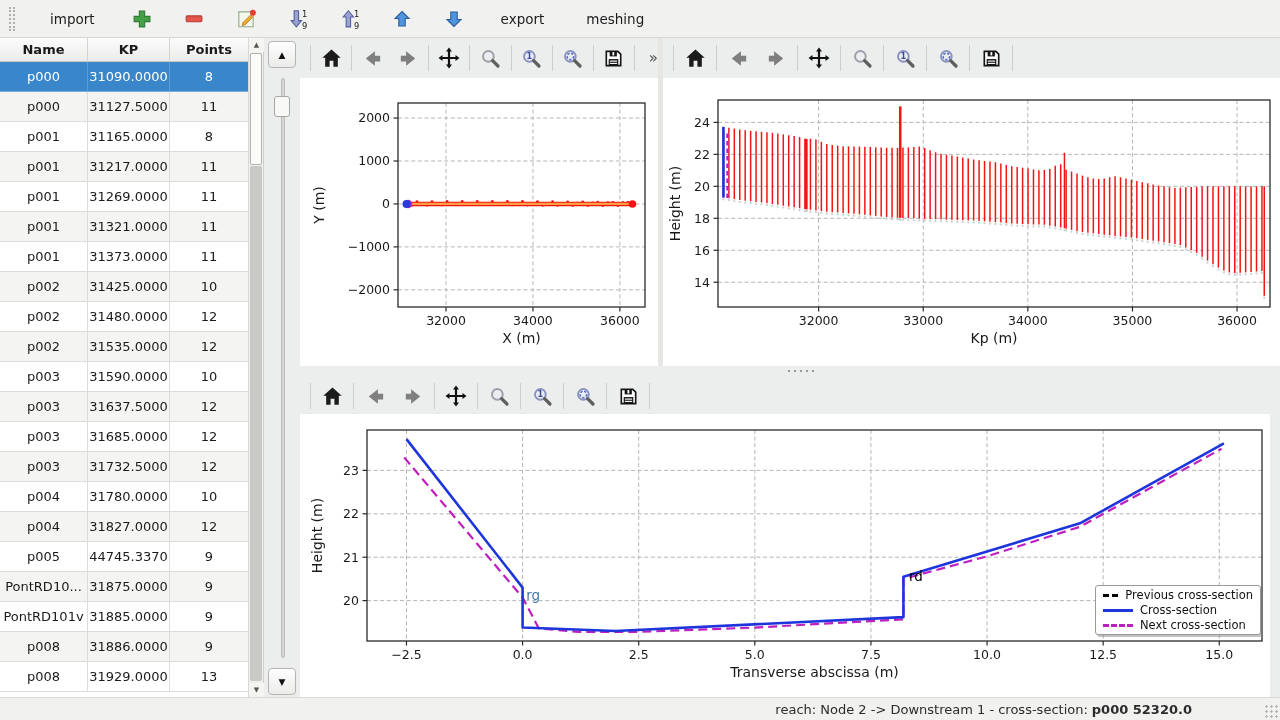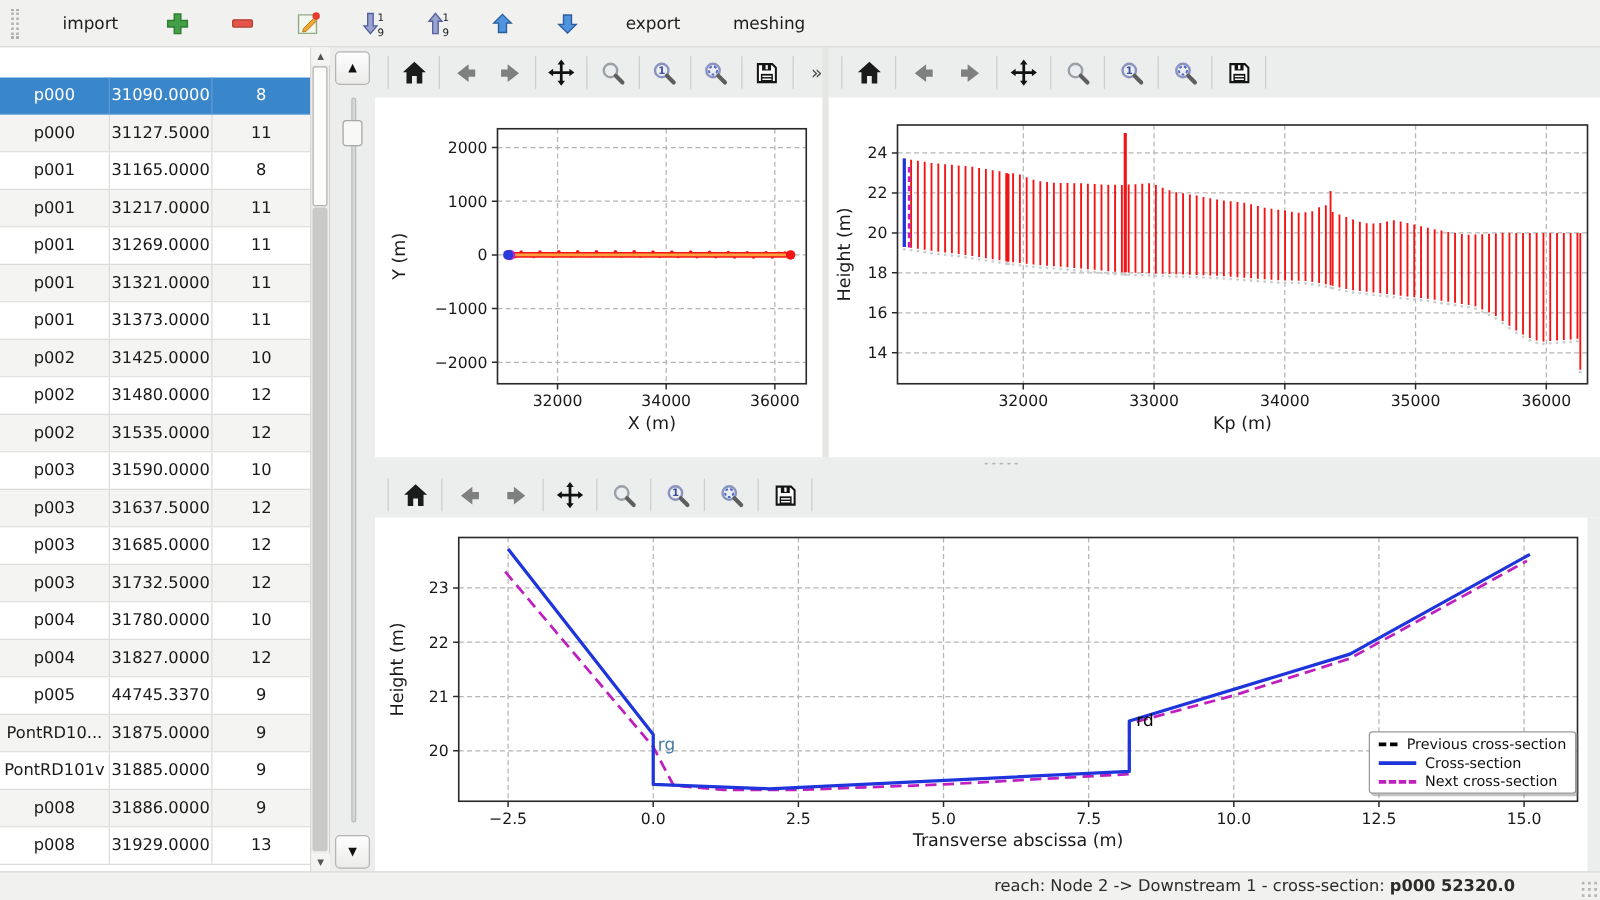--- a/index.html
+++ b/index.html
@@ -52,21 +52,21 @@
     background-image:radial-gradient(#9a9a98 1px, transparent 1.3px); background-size:6px 4px; }
   .gray-strip { position:absolute; right:0; top:0; width:10px; height:283px; background:#eceded; }
   
   .legend { position:absolute; left:795px; top:171px; width:166px; background:#ffffff; border:1px solid #999997;
     border-radius:3px; box-shadow:2px 2px 0 rgba(120,120,120,0.45); padding:1px 7px; }
   .lrow { display:flex; align-items:center; height:14px; margin:1px 0; }
   .lsample { width:30px; margin-right:7px; }
   .llabel { font-size:11.5px; color:#111; white-space:nowrap; }
   
   .statusbar { position:absolute; left:0; top:697px; width:1280px; height:23px; background:#f1f1f0; border-top:1px solid #d9d9d7;
-    display:flex; align-items:center; justify-content:flex-end; padding-right:68px; font-size:13px; color:#2c2c2c; }
+    display:flex; align-items:center; justify-content:flex-end; padding-right:88px; font-size:13px; color:#2c2c2c; }
   .statusbar b { margin-left:4px; }
   .rgrip { position:absolute; right:2px; bottom:2px; width:14px; height:14px;
     background-image:radial-gradient(#b5b5b3 1px, transparent 1.3px); background-size:5px 5px; }
   svg text { font-family:"DejaVu Sans", sans-serif; }
 </style>
 </head>
 <body>
 
 <div id="app">
 
@@ -112,20 +112,25 @@
     <span class="tico">
       <svg viewBox="0 0 20 20" width="20" height="20">
           <path d="M10 17.5 L3 10.5 H6.8 V3 H13.2 V10.5 H17 Z" fill="#4f94dd" stroke="#2b5d9b" stroke-width="1.1"></path>
         </svg>
     </span>
     <button class="ttext">export</button>
     <button class="ttext">meshing</button>
   </div>
 
   <div class="table-wrap">
+    <div class="thead">
+      <div class="hc">Name</div>
+      <div class="hc">KP</div>
+      <div class="hc">Points</div>
+    </div>
     <div class="tbody">
         <div class="trow selected">
           <div class="tc">p000</div>
           <div class="tc">31090.0000</div>
           <div class="tc">8</div>
         </div>
         <div class="trow alt">
           <div class="tc">p000</div>
           <div class="tc">31127.5000</div>
           <div class="tc">11</div>

